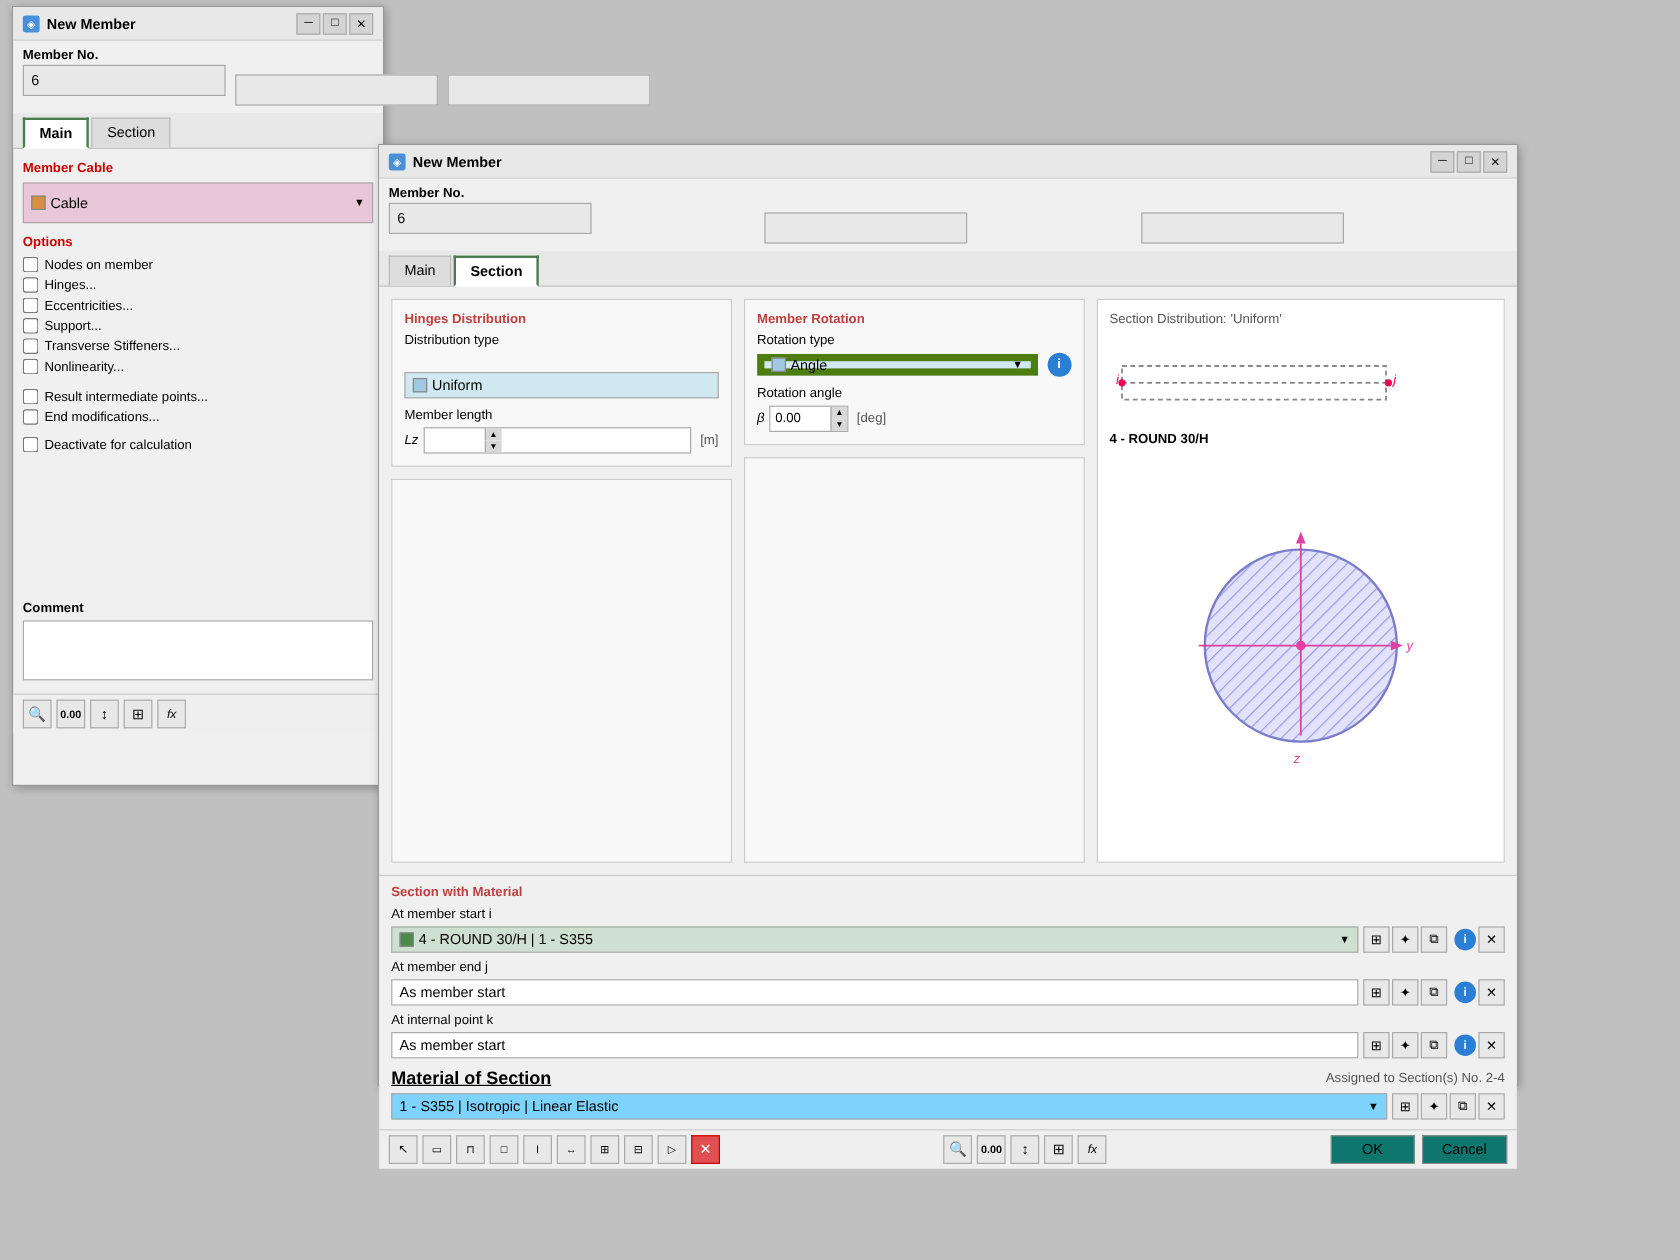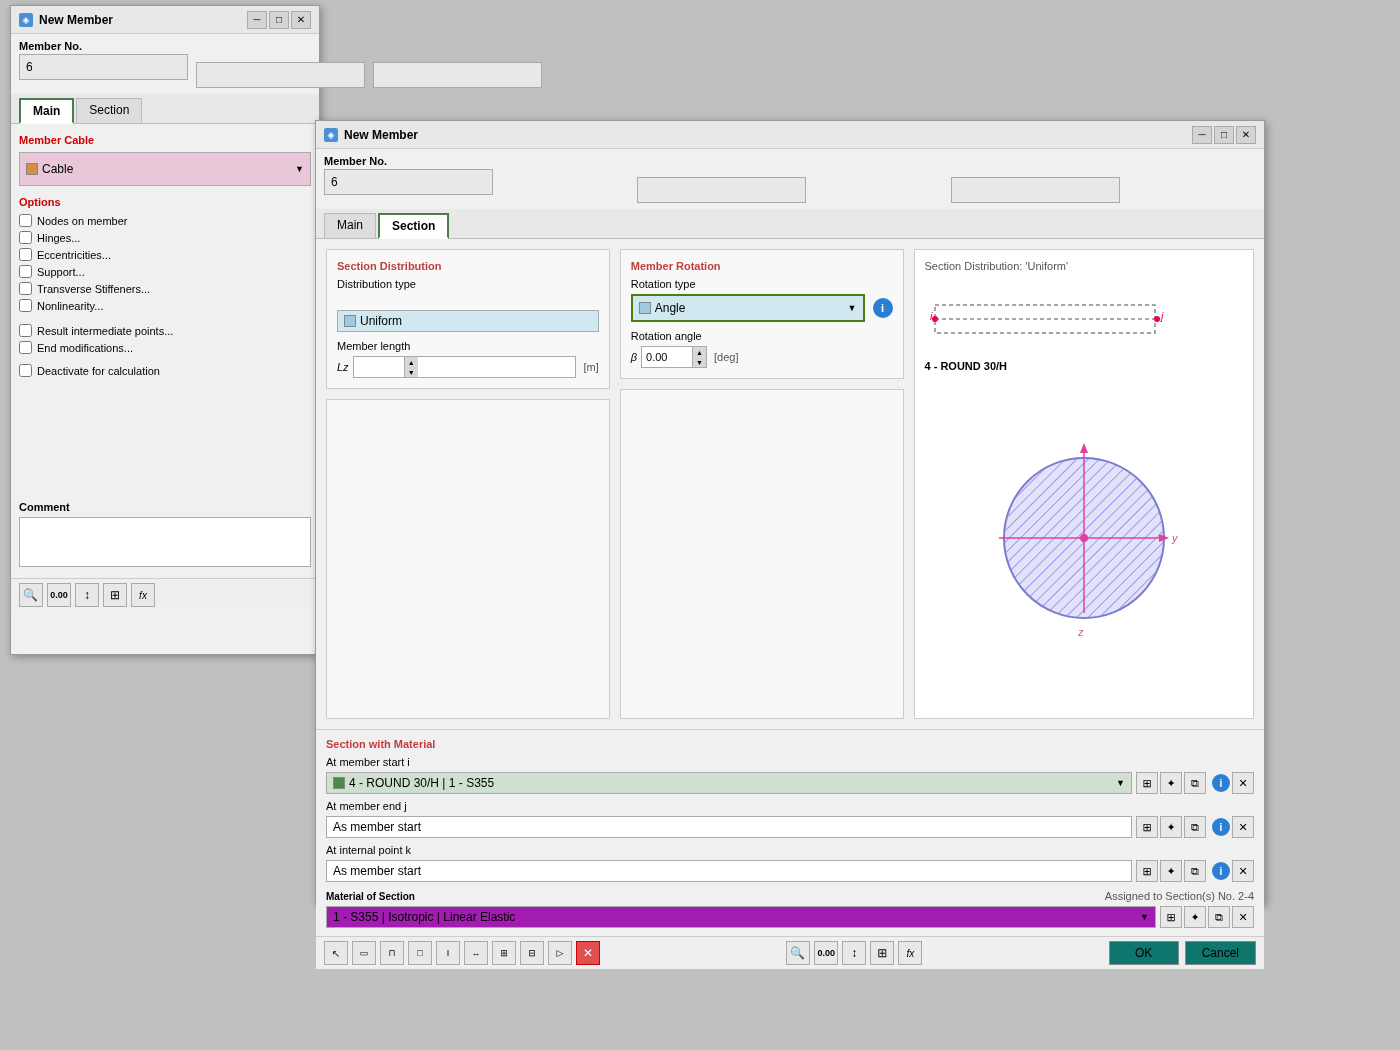--- a/index.html
+++ b/index.html
@@ -372,21 +372,21 @@
   <div class="tab-bar">
     <div class="tab">Main</div>
     <div class="tab active">Section</div>
   </div>
 
   <div style="display:flex;flex:1;padding:10px;gap:10px;background:#f0f0f0;min-height:490px;">
 
     <div style="flex:1;display:flex;flex-direction:column;gap:10px;">
 
       <div style="background:#f8f8f8;border:1px solid #ccc;padding:10px;">
-        <div class="panel-title">Section Distribution</div>
+        <div class="panel-title">Hinges Distribution</div>
         <div style="font-size:11px;margin-bottom:20px;">Distribution type</div>
         <div style="display:flex;align-items:center;border:1px solid #aaa;background:#d0e8f0;padding:3px 6px;height:22px;margin-bottom:8px;">
           <span class="swatch" style="background:#a0c8e0;"></span>
           <span>Uniform</span>
         </div>
         <div style="font-size:11px;margin-bottom:4px;">Member length</div>
         <div style="display:flex;align-items:center;gap:4px;">
           <span style="font-size:11px;font-style:italic;">Lz</span>
           <div class="spinbox" style="flex:1;">
             <input type="text" value="" style="">
@@ -400,21 +400,21 @@
       </div>
 
       <div style="flex:1;background:#f8f8f8;border:1px solid #ccc;"></div>
     </div>
 
     <div style="flex:1;display:flex;flex-direction:column;gap:10px;">
       <div style="background:#f8f8f8;border:1px solid #ccc;padding:10px;">
         <div class="panel-title">Member Rotation</div>
         <div style="font-size:11px;margin-bottom:4px;">Rotation type</div>
         <div style="display:flex;align-items:center;gap:4px;margin-bottom:8px;">
-          <div style="flex:1;display:flex;align-items:center;border:2px solid #4d7c0f;background:#d0e8f0;padding:3px 6px;height:28px;">
+          <div style="flex:1;display:flex;align-items:center;border:6px solid #4d7c0f;background:#d0e8f0;padding:3px 6px;height:18px;">
             <span class="swatch" style="background:#a0c8e0;"></span>
             <span>Angle</span>
             <span style="margin-left:auto;font-size:9px;">▼</span>
           </div>
           <div class="info-btn">i</div>
         </div>
         <div style="font-size:11px;margin-bottom:4px;">Rotation angle</div>
         <div style="display:flex;align-items:center;gap:4px;">
           <span style="font-size:11px;font-style:italic;">β</span>
           <div class="spinbox">
@@ -528,25 +528,25 @@
       <div class="action-btns">
         <button class="action-btn">⊞</button>
         <button class="action-btn">✦</button>
         <button class="action-btn">⧉</button>
         <div class="info-btn" style="width:18px;height:18px;font-size:10px;">i</div>
         <button class="action-btn">✕</button>
       </div>
     </div>
 
     <div style="display:flex;justify-content:space-between;align-items:center;margin-bottom:4px;">
-      <span style="font-size:10px;font-weight:600;">Material of Section</span>
+      <span style="font-size:15px;font-weight:600;text-decoration:underline;">Material of Section</span>
       <span style="font-size:11px;color:#555;">Assigned to Section(s) No. 2-4</span>
     </div>
     <div style="display:flex;align-items:center;gap:4px;">
-      <div style="flex:1;display:flex;align-items:center;border:1px solid #aaa;background:#a21caf;padding:3px 6px;height:22px;">
+      <div style="flex:1;display:flex;align-items:center;border:1px solid #aaa;background:#7dd3fc;padding:3px 6px;height:22px;">
         <span>1 - S355 | Isotropic | Linear Elastic</span>
         <span style="margin-left:auto;font-size:9px;">▼</span>
       </div>
       <div class="action-btns">
         <button class="action-btn">⊞</button>
         <button class="action-btn">✦</button>
         <button class="action-btn">⧉</button>
         <button class="action-btn">✕</button>
       </div>
     </div>

